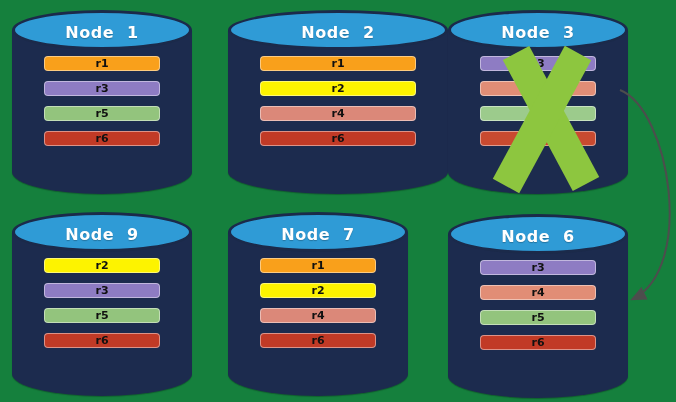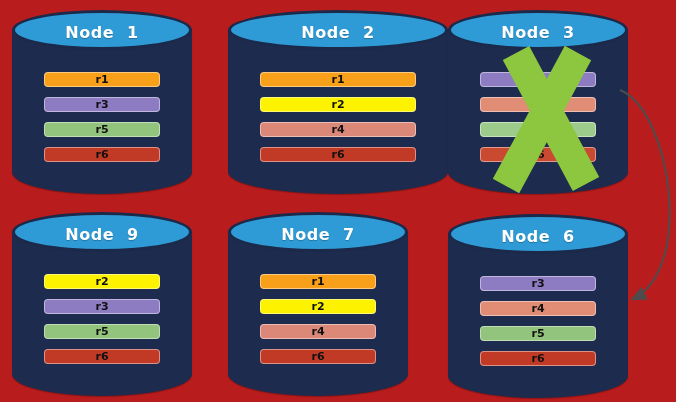--- a/index.html
+++ b/index.html
@@ -5,21 +5,21 @@
   html, body {
     margin: 0;
     padding: 0;
     background: #ffffff;
     font-family: "DejaVu Sans", "Liberation Sans", sans-serif;
   }
   .stage {
     position: relative;
     width: 676px;
     height: 402px;
-    background: #b91c1c;
+    background: #15803d;
     overflow: hidden;
   }
   .node {
     position: absolute;
     width: 180px;
     height: 188px;
   }
   .cyl-body {
     position: absolute;
     left: 0;
@@ -50,21 +50,21 @@
     font-size: 16px;
     letter-spacing: 0.5px;
     word-spacing: 7px;
     padding-top: 4px;
     text-shadow: 0 1px 1px rgba(0,0,0,0.25);
   }
   .bars {
     position: absolute;
     left: 32px;
     right: 32px;
-    top: 64px;
+    top: 48px;
     display: flex;
     flex-direction: column;
     gap: 10px;
   }
   .bar {
     height: 13px;
     border-radius: 4px;
     border: 1px solid rgba(255,255,255,0.45);
     box-sizing: content-box;
     display: flex;

